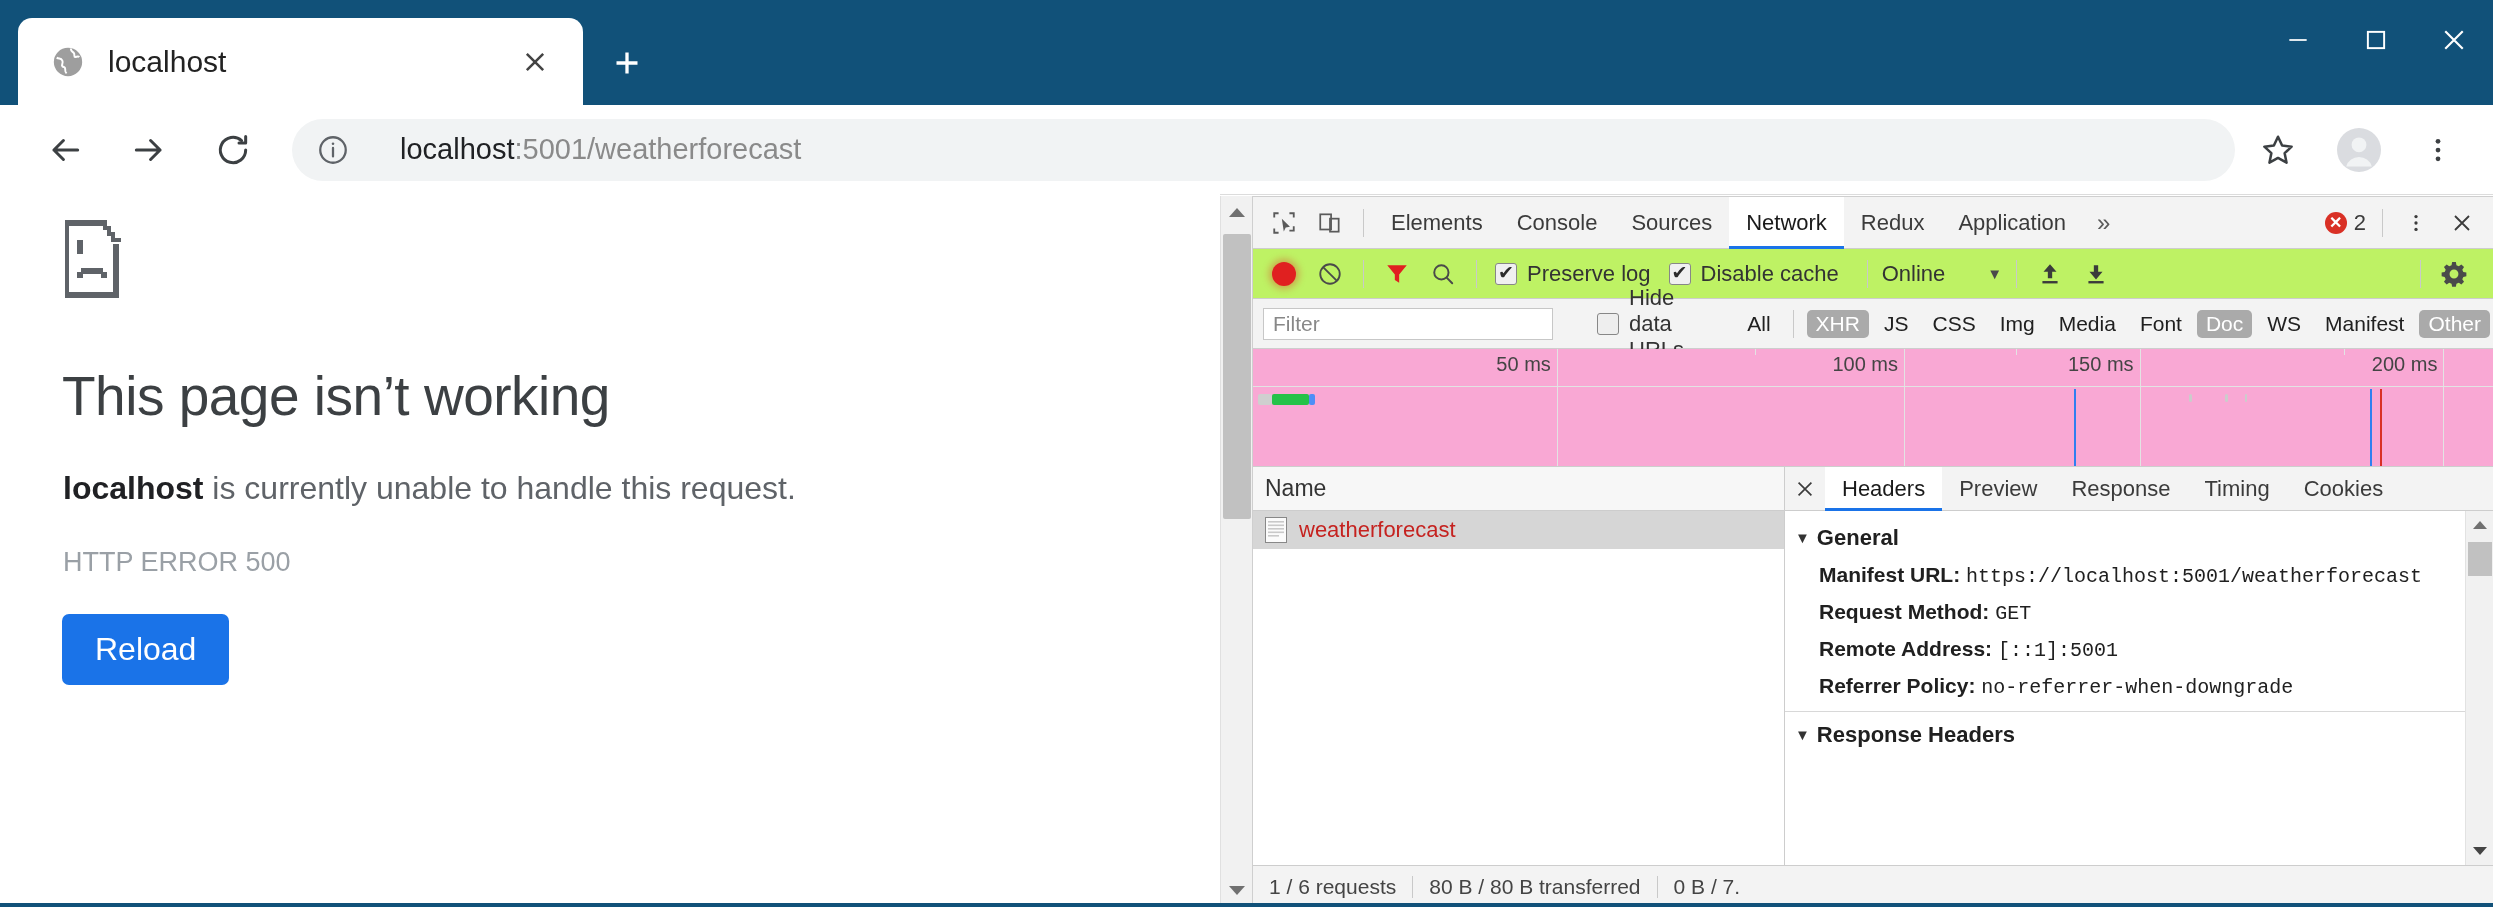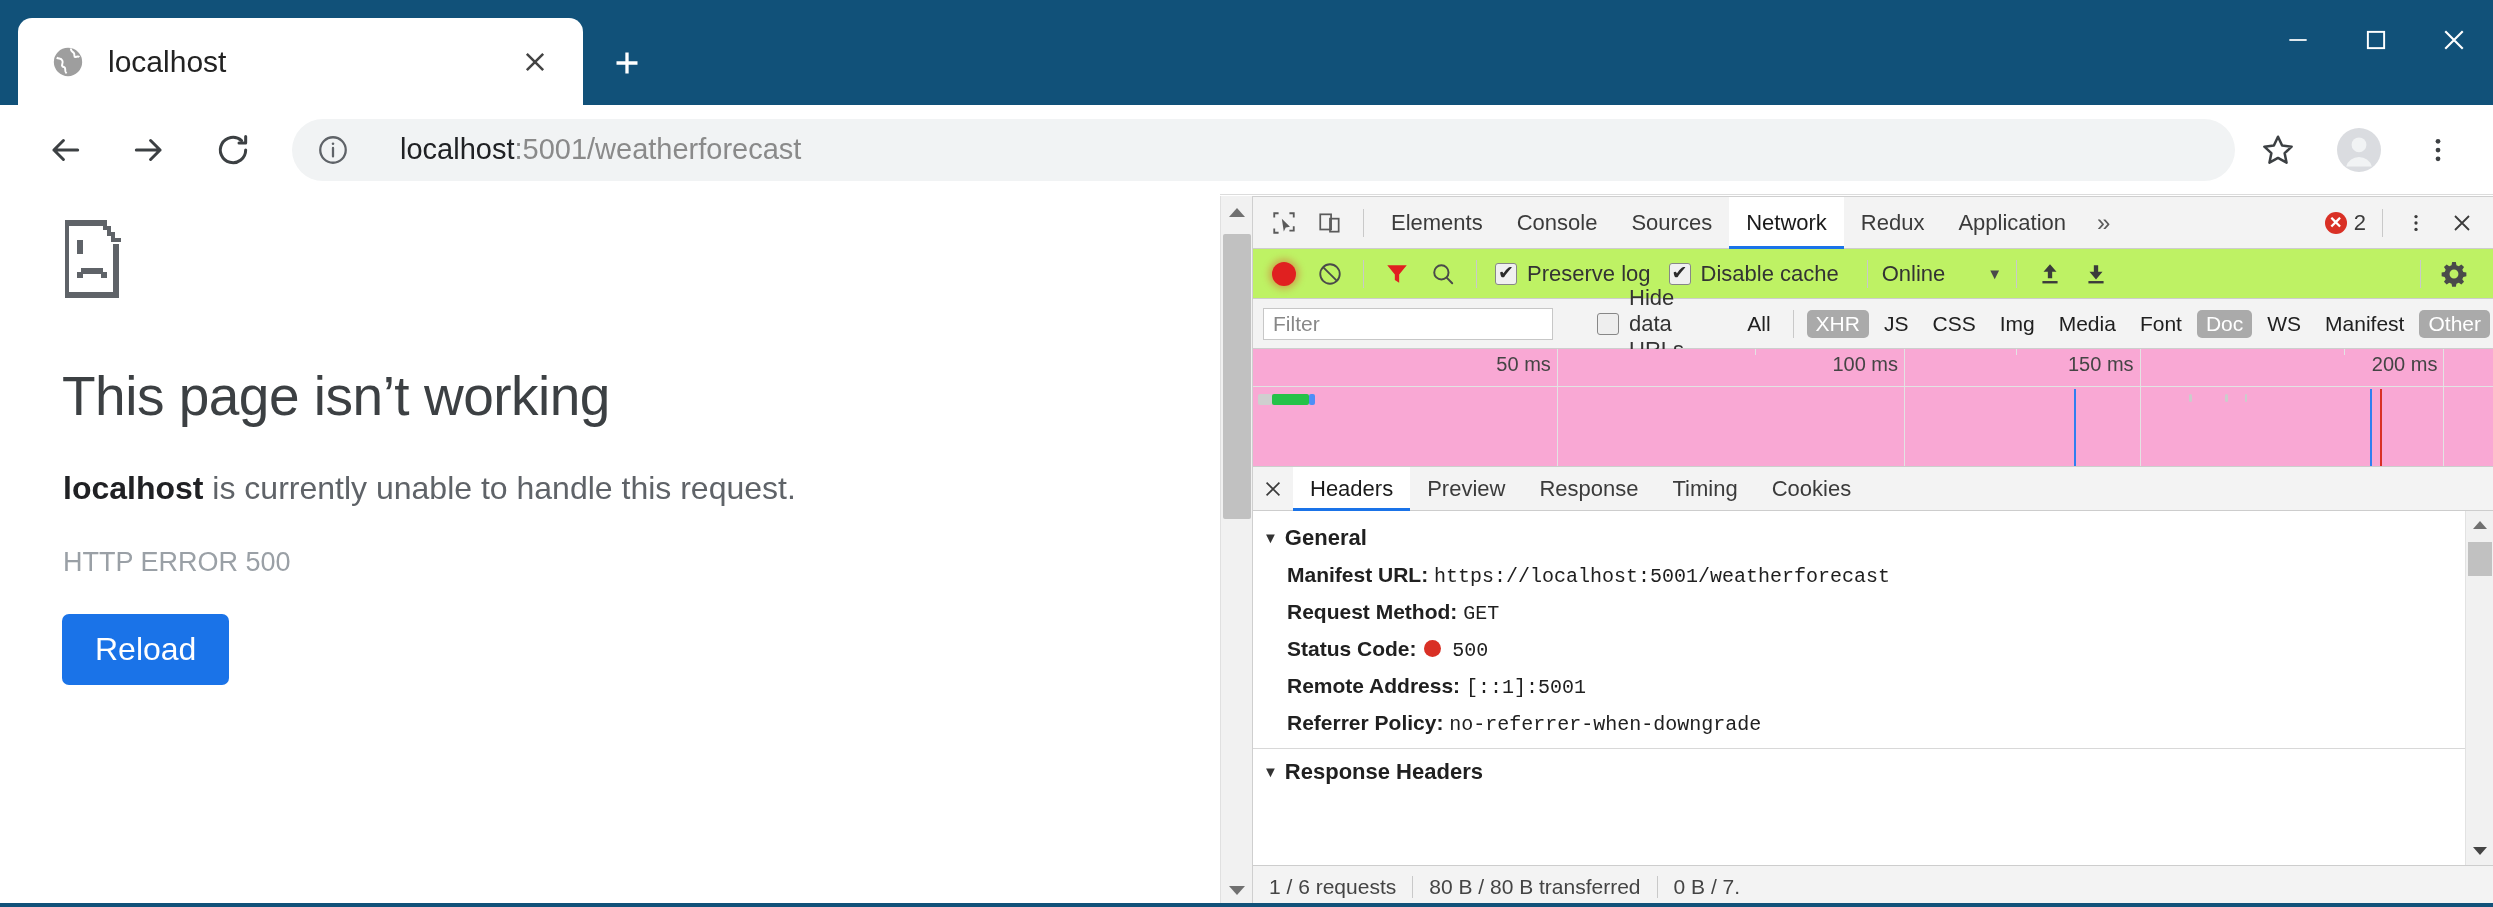--- a/index.html
+++ b/index.html
@@ -555,20 +555,40 @@
       <div class="ov-vline" style="left:66.2%;background:#2f7ff0"></div>
       <div class="ov-vline" style="left:90.1%;background:#2f7ff0"></div>
       <div class="ov-vline" style="left:90.9%;background:#d93025"></div>
       <div class="ov-bar" style="left:75.5%;width:0.2%;top:45px;height:8px;background:#cccccc"></div>
       <div class="ov-bar" style="left:78.4%;width:0.2%;top:45px;height:8px;background:#cccccc"></div>
       <div class="ov-bar" style="left:80.0%;width:0.2%;top:45px;height:8px;background:#cccccc"></div>
     </div>
 
     <div class="dt-body">
 
+      <div class="req-pane">
+        <div class="req-head">Name</div>
+        <div class="req-list">
+          <div class="req-row">
+            <span class="doc-ic">
+              <svg width="22" height="26" viewBox="0 0 22 26">
+                <rect x="0.5" y="0.5" width="21" height="25" fill="#fbfbfb" stroke="#888"></rect>
+                <g fill="#c9c9c9">
+                  <rect x="3" y="4" width="16" height="1.6"></rect>
+                    <rect x="3" y="7.5" width="16" height="1.6"></rect>
+                  <rect x="3" y="11" width="16" height="1.6"></rect>
+                    <rect x="3" y="14.5" width="16" height="1.6"></rect>
+                  <rect x="3" y="18" width="11" height="1.6"></rect>
+                </g>
+              </svg>
+            </span>
+            <span class="nm">weatherforecast</span>
+          </div>
+        </div>
+      </div>
 
       <div class="det-pane">
         <div class="det-tabbar">
           <div class="det-close">
             <svg width="22" height="22" viewBox="0 0 24 24" stroke="#3b3b3b" stroke-width="1.8" fill="none">
                 <path d="M5 5 L19 19 M19 5 L5 19"></path>
               </svg>
           </div>
           <div class="det-tab active">Headers</div>
           <div class="det-tab">Preview</div>
@@ -583,25 +603,20 @@
             <span>General</span>
           </div>
 
           <div class="kv">
             <span class="k">Manifest URL:</span>
             <span class="v">https://localhost:5001/weatherforecast</span>
           </div>
           <div class="kv">
             <span class="k">Request Method:</span>
             <span class="v">GET</span>
-          </div>
-          <div class="kv">
-            <span class="k">Status Code:</span>
-            <span class="status-dot"></span>
-            <span class="v">500</span>
           </div>
           <div class="kv">
             <span class="k">Remote Address:</span>
             <span class="v">[::1]:5001</span>
           </div>
           <div class="kv">
             <span class="k">Referrer Policy:</span>
             <span class="v">no-referrer-when-downgrade</span>
           </div>
 

